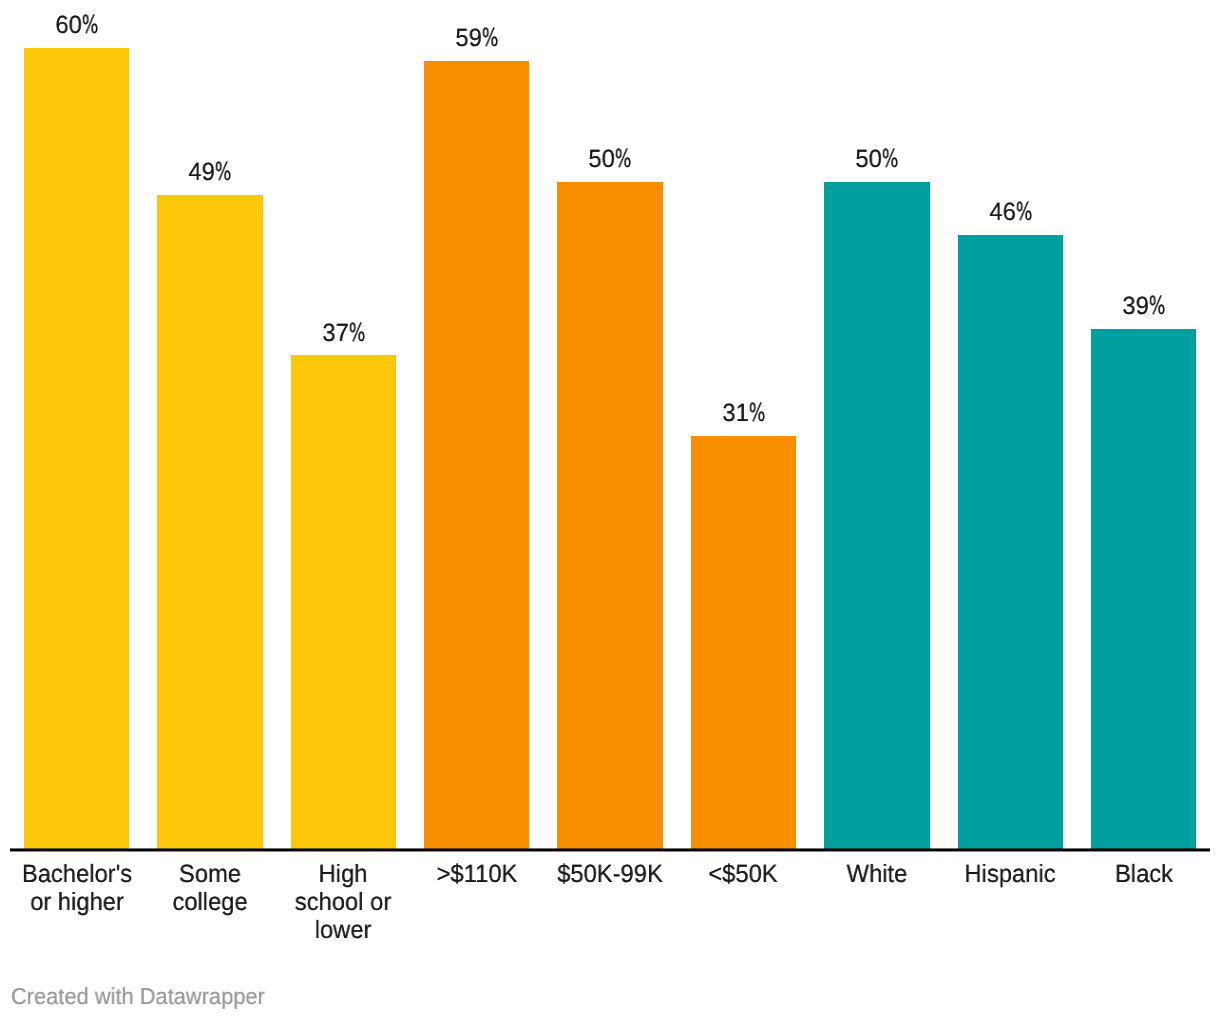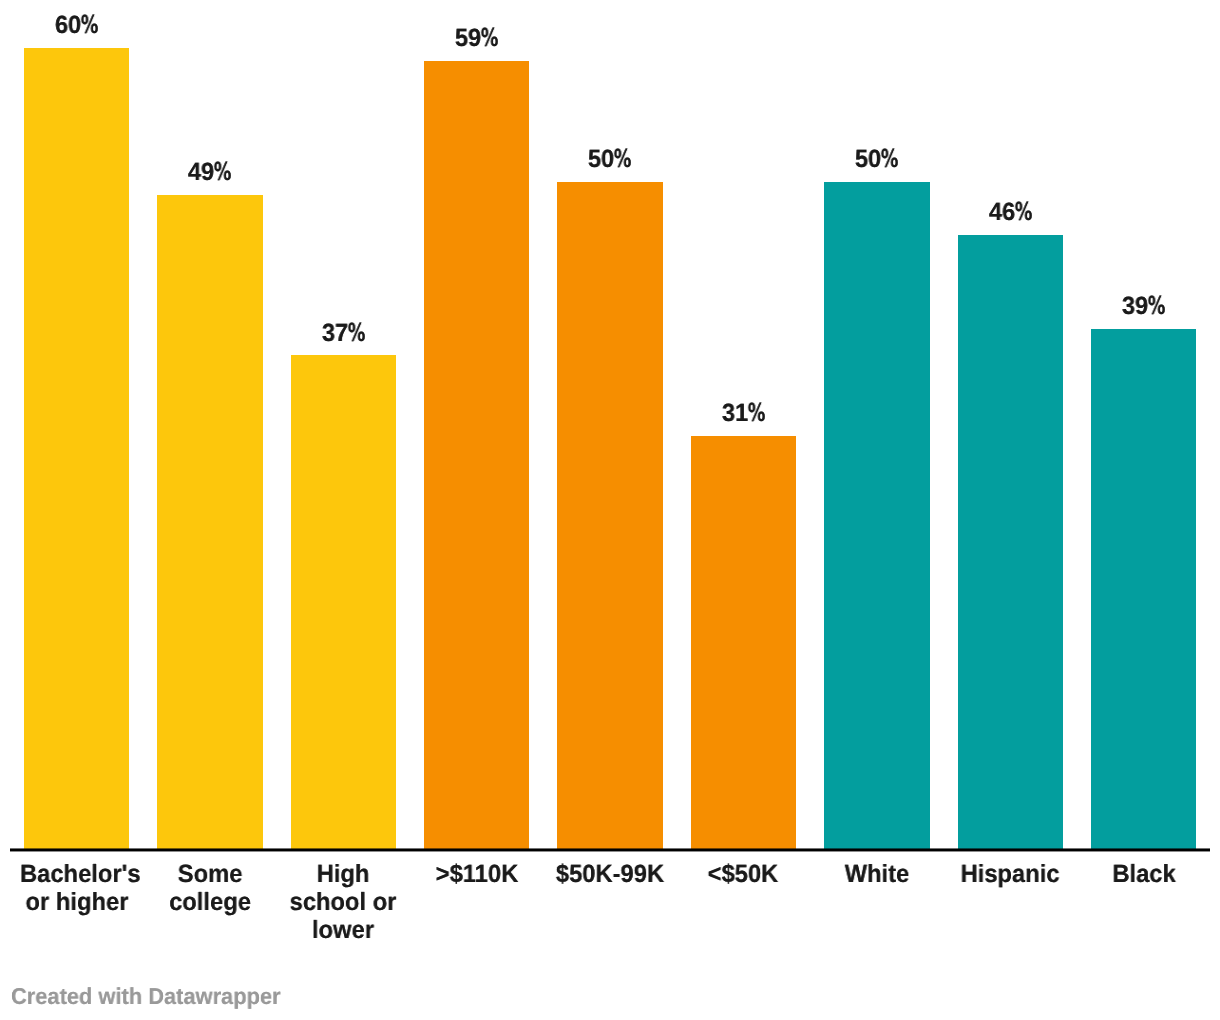--- a/index.html
+++ b/index.html
@@ -1,21 +1,21 @@
 <!DOCTYPE html>
 <html><head>
 <meta charset="utf-8">
 <title>Bar chart</title>
 <style>
   html,body{margin:0;padding:0;background:#ffffff;}
   body{width:1220px;height:1020px;overflow:hidden;
        font-family:"Liberation Sans",sans-serif;
        -webkit-font-smoothing:antialiased;
        text-rendering:geometricPrecision;}
-  #chart{position:relative;width:1220px;height:1020px;background:#ffffff;font-weight:bold;}
+  #chart{position:relative;width:1220px;height:1020px;background:#ffffff;}
 
   .bar{position:absolute;}
 
   .value-label{position:absolute;text-align:center;color:#1a1a1a;
                font-size:25px;line-height:25px;white-space:nowrap;
                text-shadow:0 0 0.45px rgba(26,26,26,0.85);
                transform:scaleX(0.95);will-change:transform;}
   .value-label .pct{display:inline-block;
                     font-family:"DejaVu Sans Condensed","DejaVu Sans",sans-serif;
                     font-size:25px;transform:scaleX(0.816);

